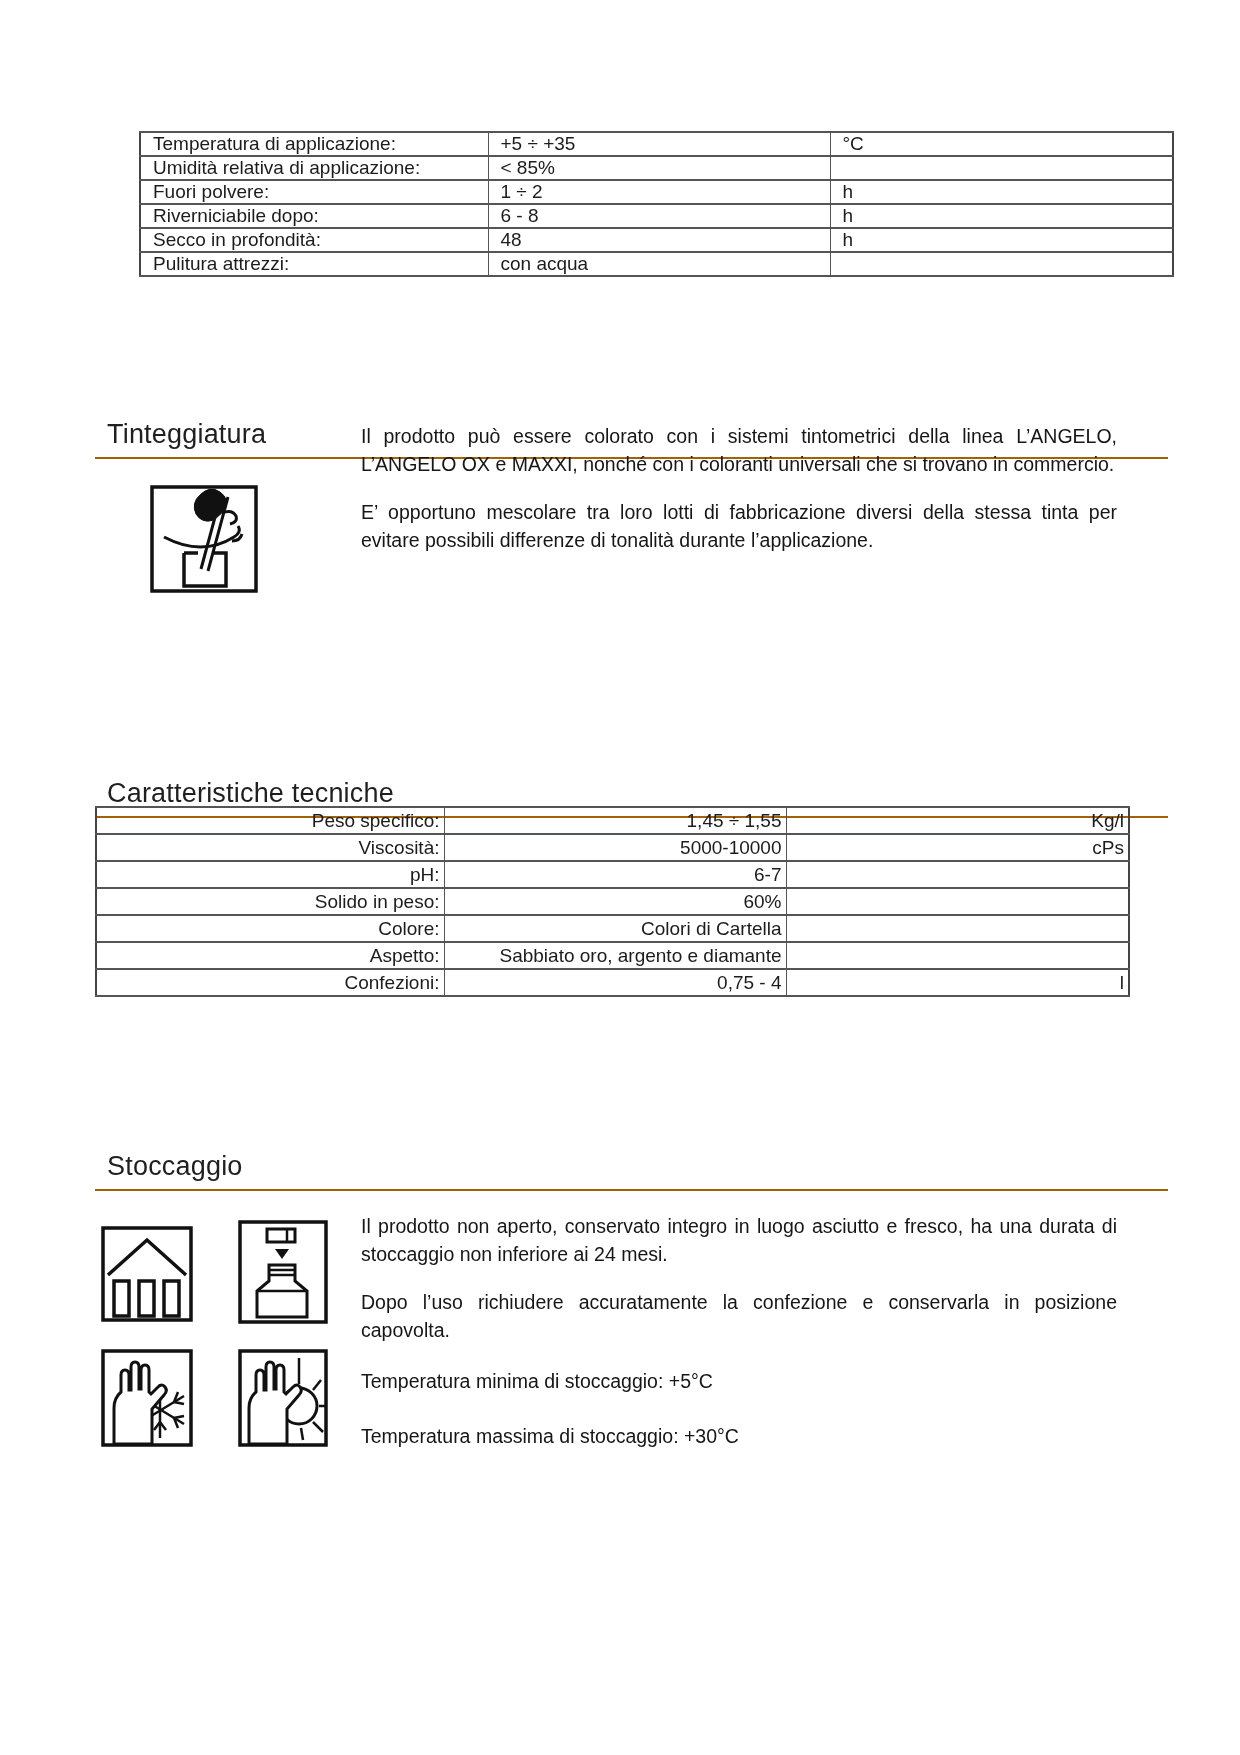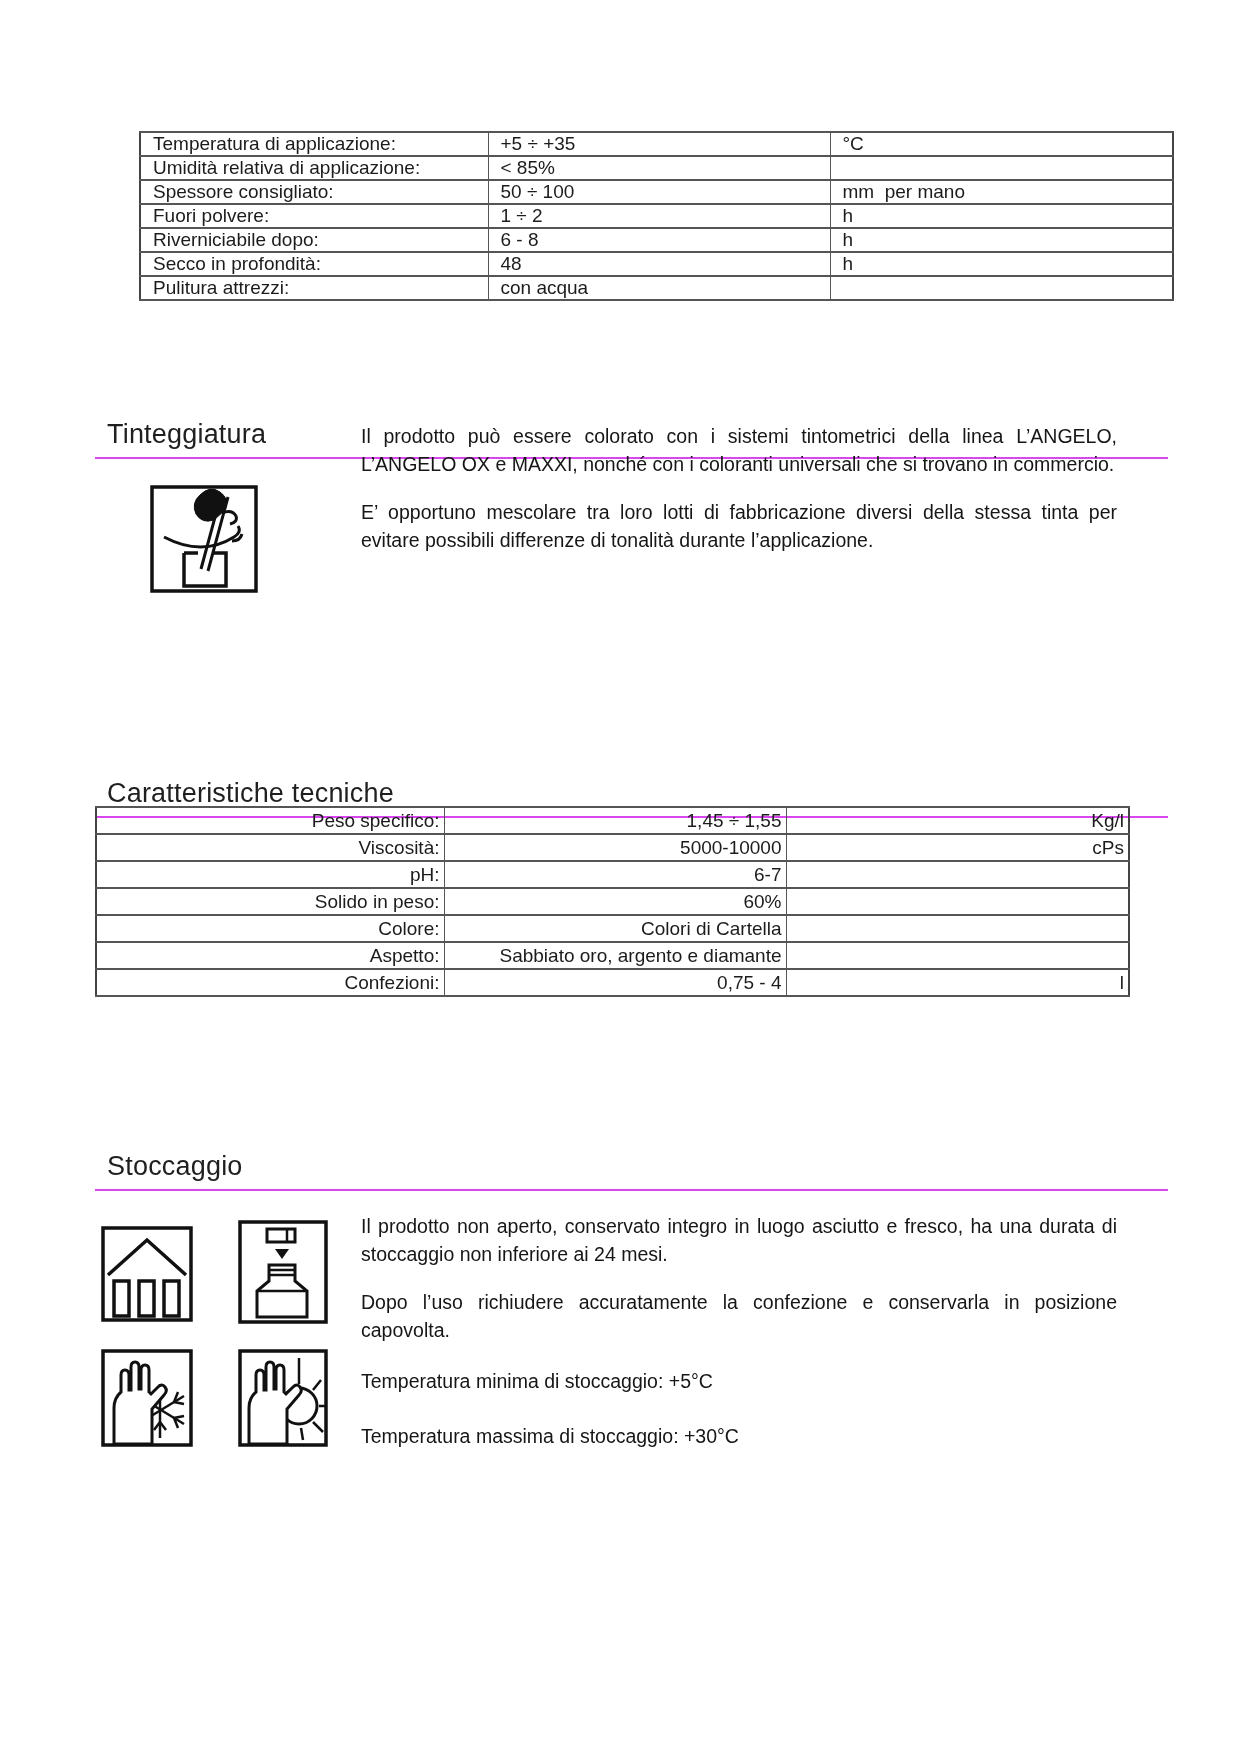--- a/index.html
+++ b/index.html
@@ -16,21 +16,21 @@
     border:2px solid #555;border-left:1px solid #555;border-right:1px solid #555;
     outline:none;font-size:19px;padding:0 4px 0 12px;vertical-align:middle;
     white-space:pre-wrap;overflow:hidden;color:#1c1c1c;
   }
   table.spec{border:2px solid #444;}
   table.t1 td{height:21px;}
   table.t2 td{height:25px;}
 
   
   .section-head{
-    width:1061px;border-bottom:2px solid #d946ef;
+    width:1061px;border-bottom:2px solid #a16207;
     font-size:27px;color:#1f1f1f;padding:0 0 7px 12px;letter-spacing:.2px;
   }
 
   
   .textcol{width:772px;text-align:justify;font-size:19.5px;line-height:27.5px;color:#161616;}
   .textcol p{margin:0 0 21px 16px;}
   .textcol p.mb24{margin-bottom:24px;}
   .textcol p.mb27{margin-bottom:27px;}
 
   .picto{display:block;}
@@ -48,25 +48,20 @@
   <tbody>
     <tr>
       <td>Temperatura di applicazione:</td>
       <td>+5 ÷ +35</td>
       <td>°C</td>
     </tr>
     <tr>
       <td>Umidità relativa di applicazione:</td>
       <td>&lt; 85%</td>
       <td></td>
-    </tr>
-    <tr>
-      <td>Spessore consigliato:</td>
-      <td>50 ÷ 100</td>
-      <td>mm  per mano</td>
     </tr>
     <tr>
       <td>Fuori polvere:</td>
       <td>1 ÷ 2</td>
       <td>h</td>
     </tr>
     <tr>
       <td>Riverniciabile dopo:</td>
       <td>6 - 8</td>
       <td>h</td>

